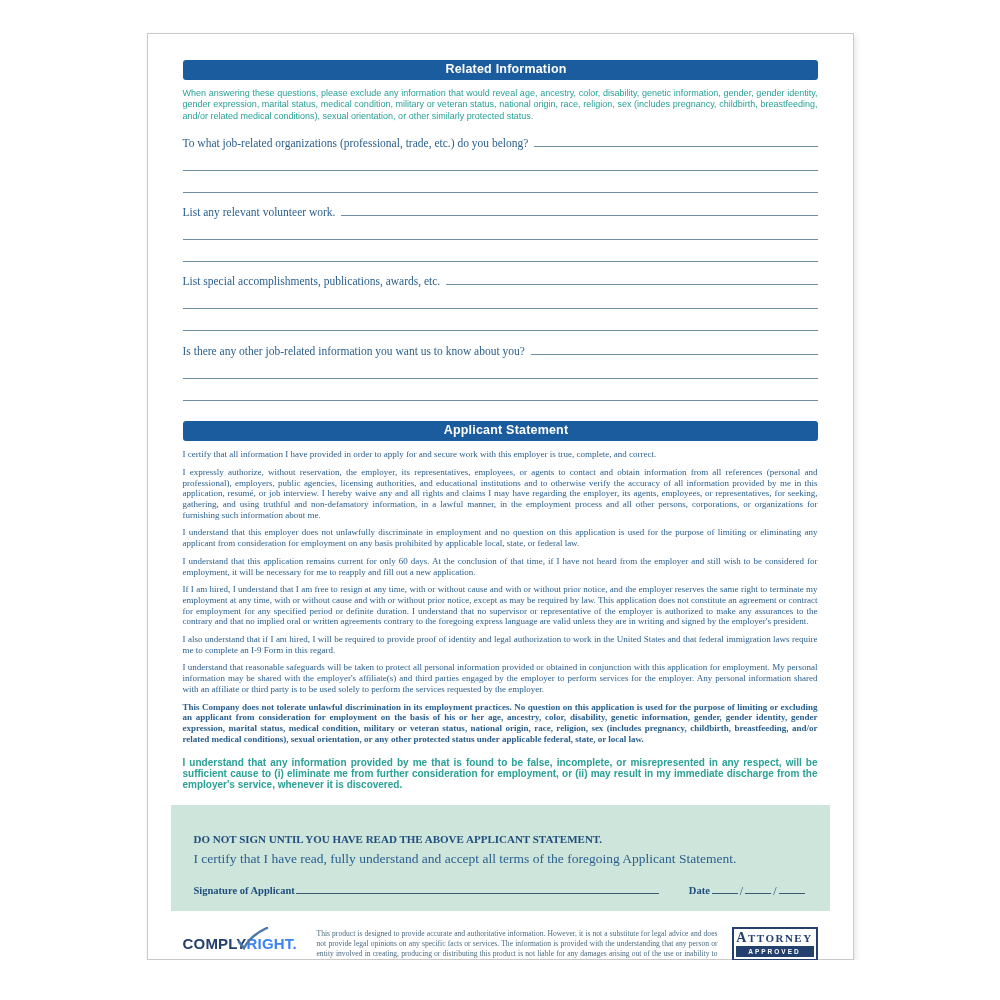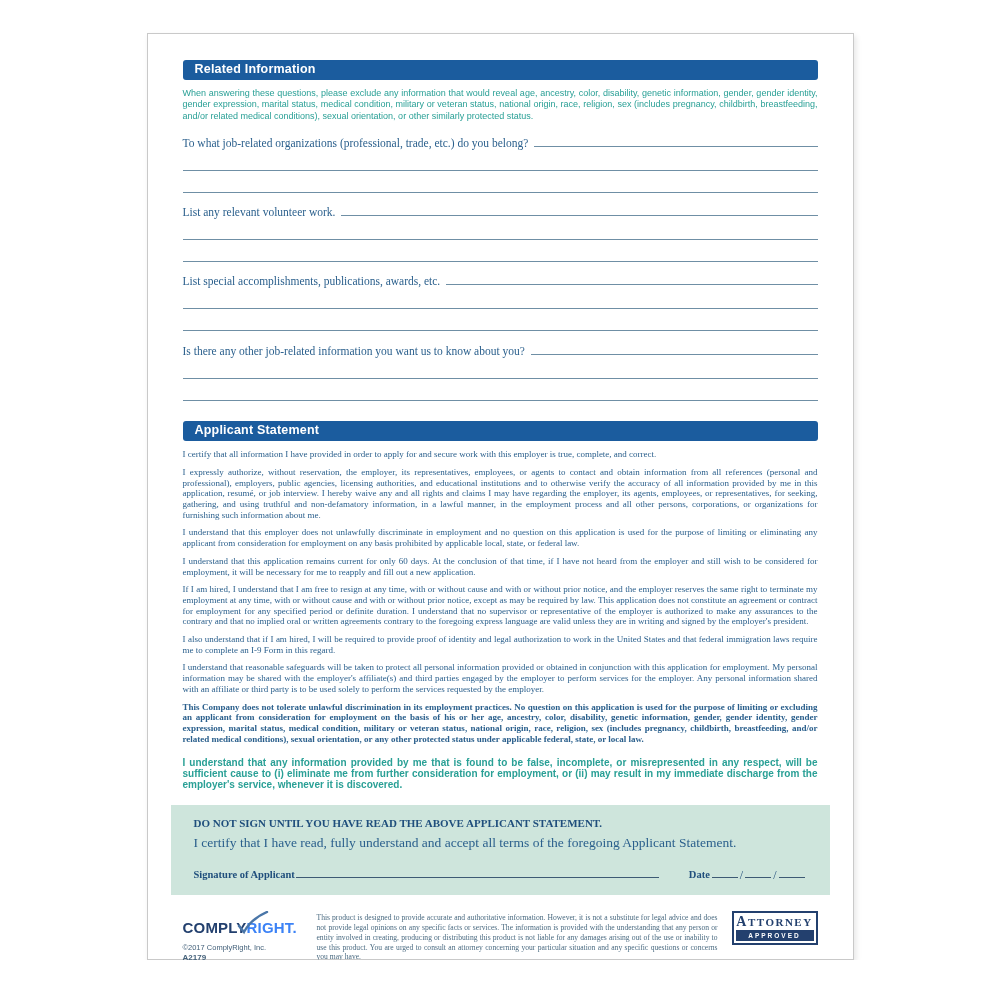--- a/index.html
+++ b/index.html
@@ -11,21 +11,21 @@
     box-shadow:2px 3px 6px rgba(0,0,0,.10);
     box-sizing:border-box; padding:26px 35px 0;
     position:relative;
   }
 
   
   .section-bar {
     background:#1b5c9e; color:#ffffff;
     font-family:"Liberation Sans", sans-serif; font-weight:bold;
     font-size:12.5px; letter-spacing:.2px;
-    padding:2px 0 4px 12px; border-radius:3px 3px 3px 3px;
+    padding:2px 0 4px 12px; border-radius:3px 3px 3px 3px;text-align:center;
   }
 
   
   .notice {
     color:#2aa096; font-family:"Liberation Sans", sans-serif;
     font-size:9px; line-height:11.4px; text-align:justify;
     margin:8px 0 15px;
   }
 
   
@@ -42,21 +42,21 @@
     margin:0 0 7px; color:#2a5f8c;
     font-size:9px; line-height:10.7px; text-align:justify;
   }
   .stmt p.bold-para { font-weight:bold; }
   .stmt p.teal-para {
     color:#2aa096; font-family:"Liberation Sans", sans-serif;
     font-weight:bold; font-size:10px; line-height:11px; margin-top:13px;
   }
 
   
-  .sig-box { background:#cee5dc; margin:15px -12px 16px; padding:12px 23px 15px; }
+  .sig-box { background:#cee5dc; margin:15px -12px 16px; padding:28px 23px 15px; }
   .sig-warning { font-weight:bold; font-size:11px; color:#1f4e7c; }
   .sig-certify { font-size:13.5px; color:#2a5f8c; margin-top:6px; }
   .sig-row { display:flex; align-items:flex-end; margin-top:18px; color:#1f4e7c; font-size:10.5px; font-weight:bold; }
   .sig-line { flex:1; border-bottom:1px solid #3d5a74; margin:0 0 2px 1px; height:0; }
   .date-label { margin-left:30px; }
   .date-seg { width:26px; border-bottom:1px solid #3d5a74; margin:0 2px 2px; height:0; }
   .date-slash { font-weight:normal; font-size:12px; line-height:10px; }
 
   
   .footer { display:flex; margin-top:16px; }

